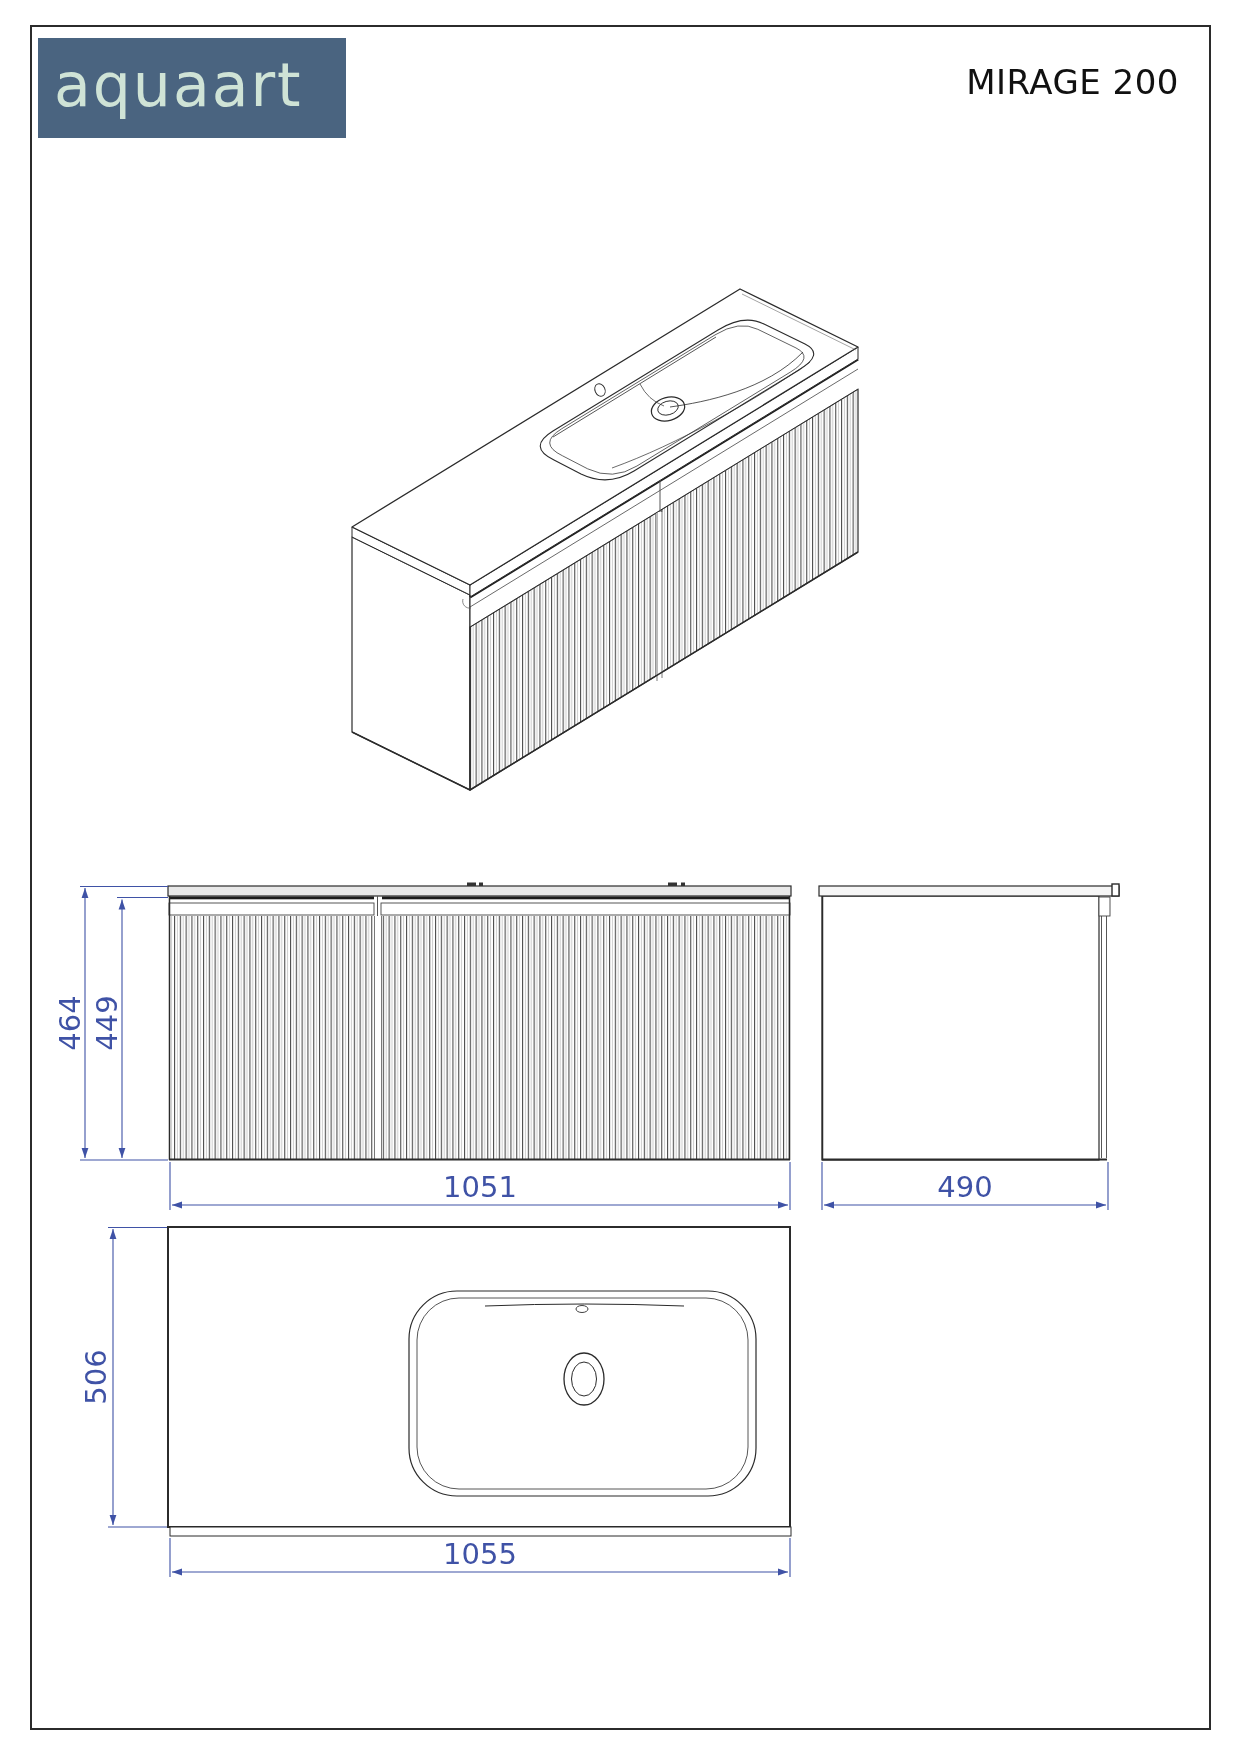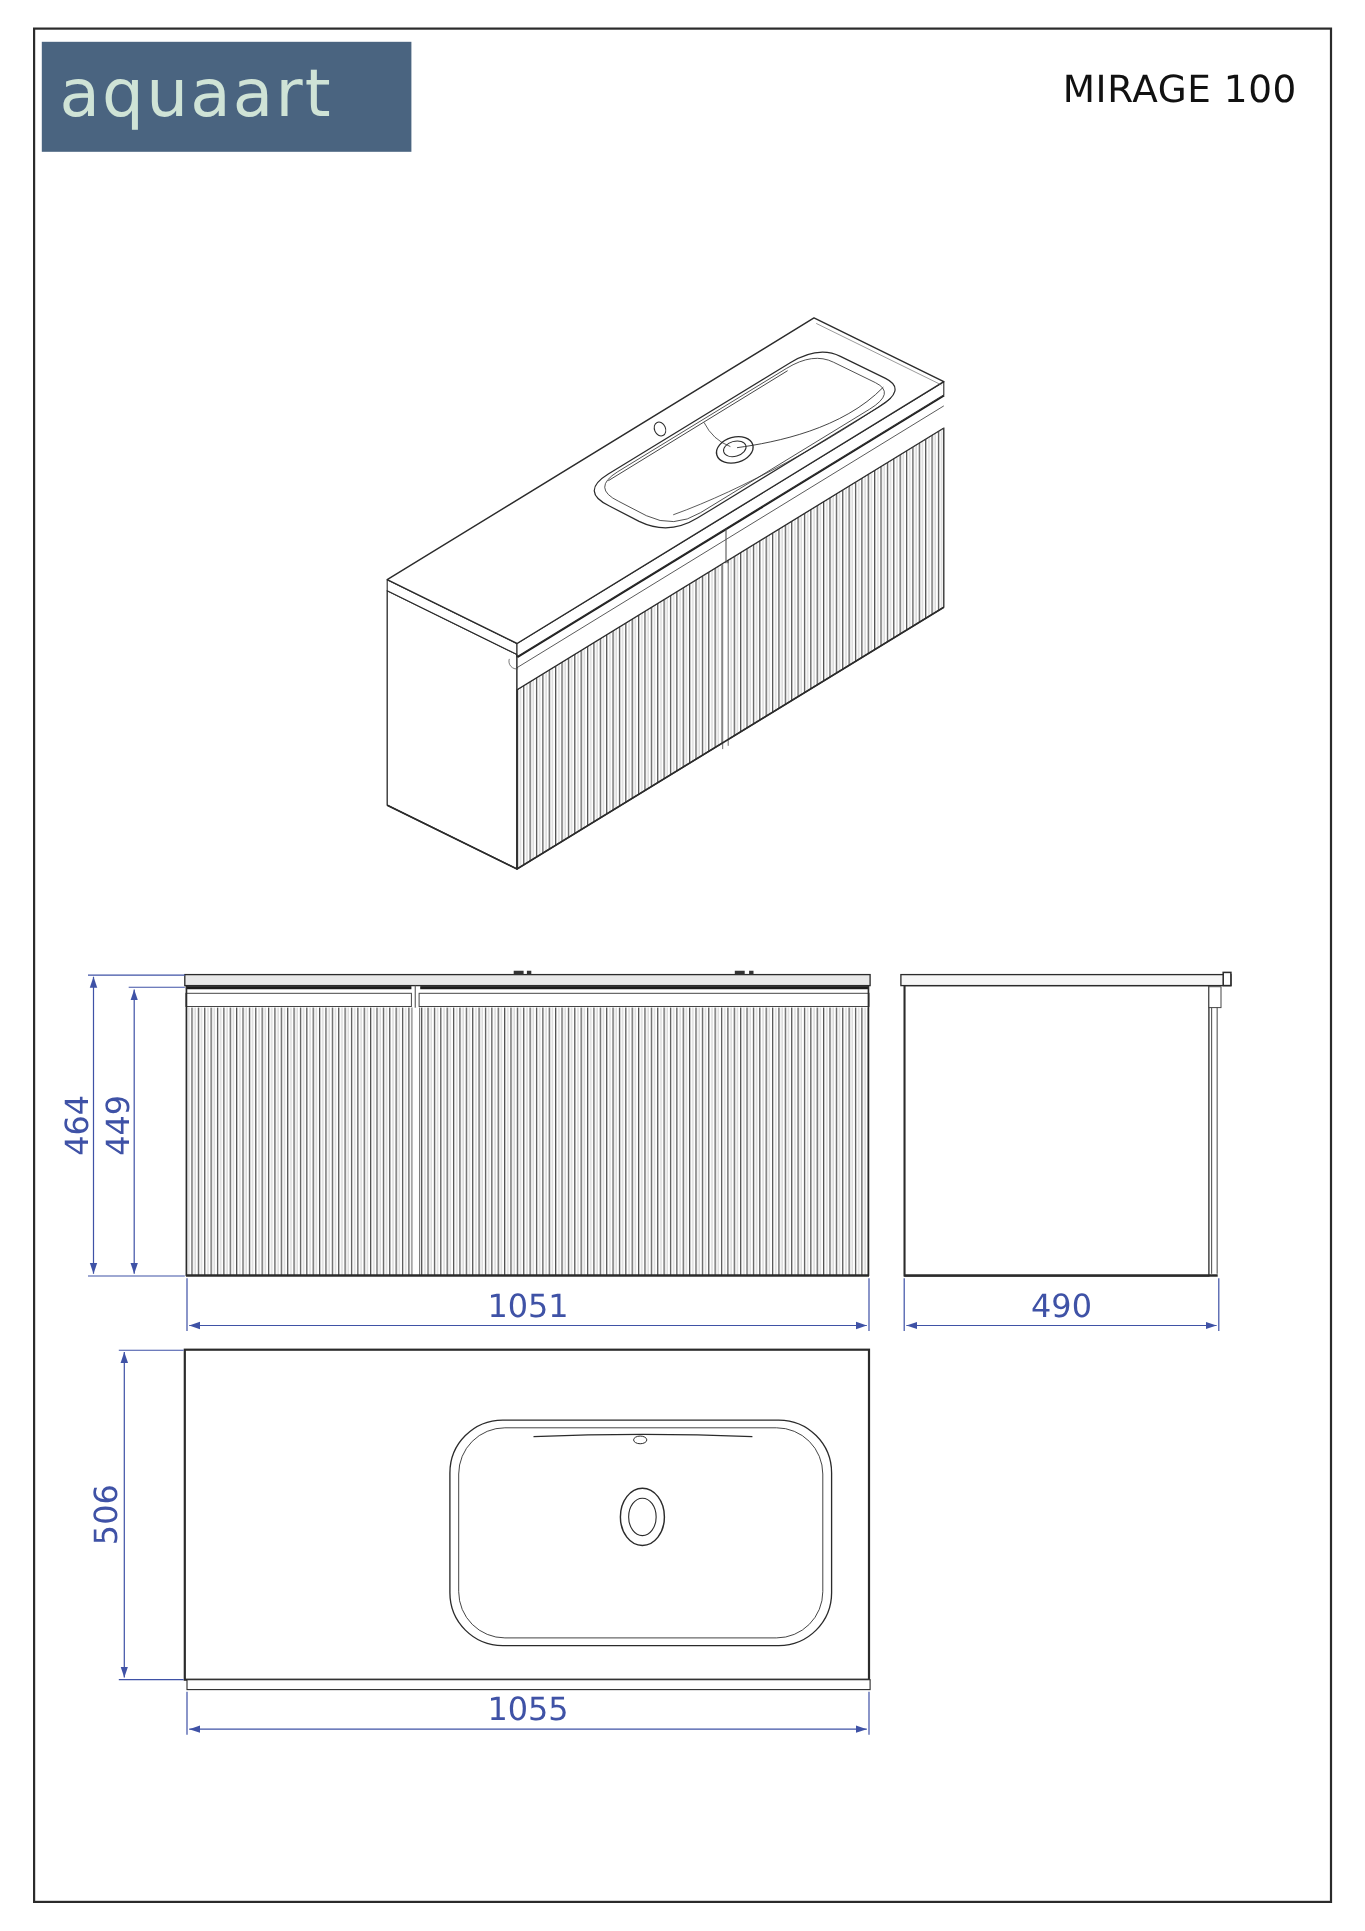--- a/index.html
+++ b/index.html
@@ -1,33 +1,33 @@
 <!DOCTYPE html>
 <html><head>
 <meta charset="utf-8">
 <style>
   html,body{margin:0;padding:0;background:#fff;}
   body{width:1241px;height:1755px;position:relative;font-family:"DejaVu Sans","Liberation Sans",sans-serif;}
   .page-border{position:absolute;left:30px;top:25px;width:1177px;height:1701px;border:2px solid #2b2b2b;}
-  .logo{position:absolute;left:38px;top:38px;width:336px;height:100px;display:flex;align-items:center;}
+  .logo{position:absolute;left:38px;top:38px;width:308px;height:100px;display:flex;align-items:center;}
   .logo span{font-size:60px;letter-spacing:2px;padding-left:16px;padding-bottom:6px;font-weight:400;}
   .title{position:absolute;top:62px;right:62px;font-size:34px;font-weight:500;color:#111;letter-spacing:0.5px;}
   svg{position:absolute;left:0;top:0;}
   text.dim{font-family:"DejaVu Sans","Liberation Sans",sans-serif;font-size:29px;}
 </style>
 </head>
 <body>
 
 <div class="page-border"></div>
 
 <div class="logo" style="background:#4a6480;">
   <span style="color:#cfe3d6;">aquaart</span>
 </div>
 
-<div class="title">MIRAGE 100</div>
+<div class="title">MIRAGE 200</div>
 
 <svg width="1241" height="1755" viewBox="0 0 1241 1755">
   <defs>
     <pattern id="fl" width="5.8" height="12" patternUnits="userSpaceOnUse">
       <rect width="5.8" height="12" fill="#ffffff"></rect>
       <path d="M0.6,0 V12" stroke="#3a3a3a" stroke-width="1"></path>
       <path d="M3.4,0 V12" stroke="#9a9a9a" stroke-width="0.5"></path>
     </pattern>
     <marker id="arr" markerWidth="11" markerHeight="8" refX="10" refY="4" orient="auto-start-reverse" markerUnits="userSpaceOnUse">
       <path d="M0,0.6 L10,4 L0,7.4 Z" fill="#3f52a6"></path>

